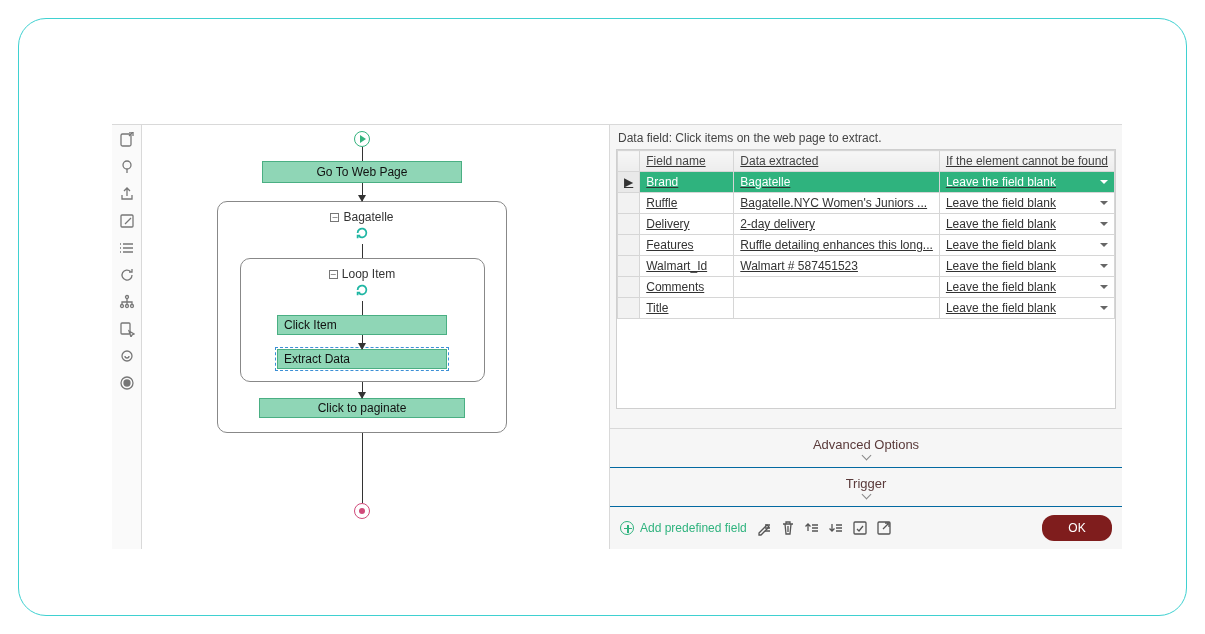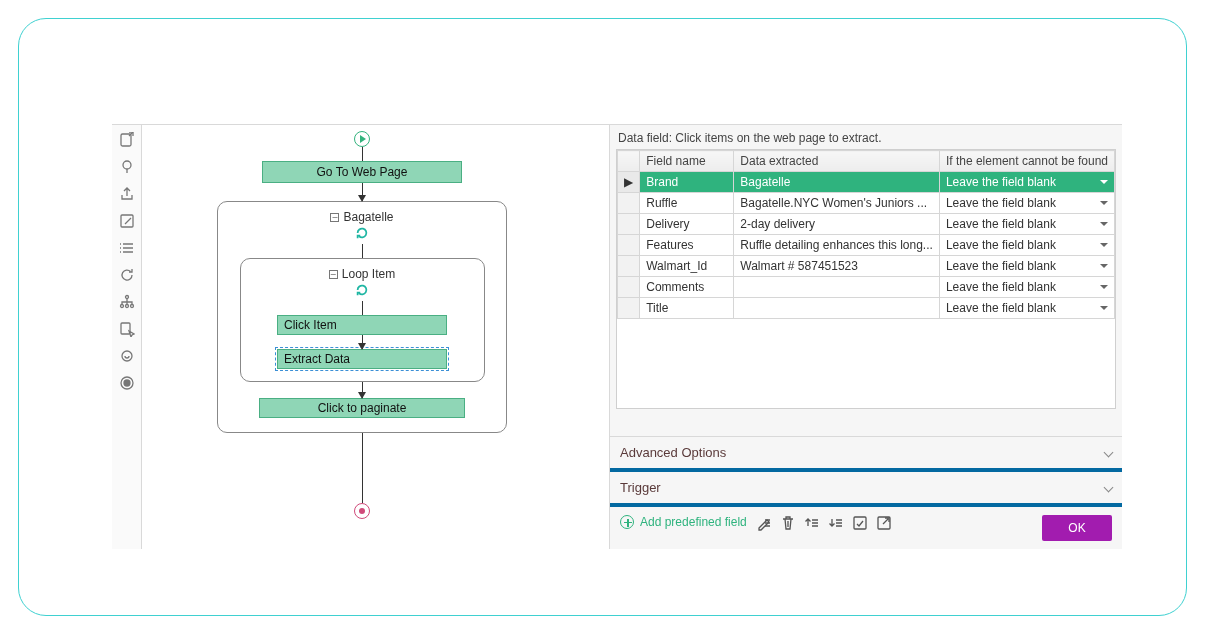--- a/index.html
+++ b/index.html
@@ -173,20 +173,21 @@
     margin: 0 6px;
     background:#fff;
     border:1px solid #cfcfcf;
     height: 260px;
     overflow:hidden;
   }
   table.fields {
     width:100%;
     border-collapse: collapse;
     font-size:12px;
+    text-decoration:underline;
   }
   table.fields th, table.fields td {
     border: 1px solid #d6d6d6;
     padding: 3px 6px;
     text-align:left;
     white-space: nowrap;
     overflow:hidden;
     text-overflow: ellipsis;
   }
   table.fields th {
@@ -201,35 +202,36 @@
   .dd-caret {
     float:right;
     border-top:4px solid #666;
     border-left:4px solid transparent;
     border-right:4px solid transparent;
     margin-top:5px;
   }
   tr.selected .dd-caret { border-top-color:#fff; }
   .accordion {
     border-top:1px solid #d9d9d9;
-    border-bottom:4px solid #0369a1;
+    border-bottom:1px solid #0369a1;
     padding: 8px 10px;
     background:#f6f6f6;
     color:#5a3a3a;
     display:flex; justify-content:space-between; align-items:center;
     font-size:13px;
+    flex-direction:column;
   }
   .accordion .chev {
     border-right:1.5px solid #888; border-bottom:1.5px solid #888;
     width:7px;height:7px; transform:rotate(45deg);
   }
   .bottom-bar {
     padding: 8px 10px;
     display:flex;
-    align-items:flex-start;
+    align-items:center;
     gap:9px;
     background:#f6f6f6;
   }
   .add-link {
     color:#2fb37e;
     display:flex; align-items:center; gap:6px;
     font-size:12px;
   }
   .add-link .plus {
     width:14px;height:14px;border:1.5px solid #2fb37e;border-radius:50%;
@@ -237,24 +239,24 @@
   }
   .add-link .plus::before,.add-link .plus::after{
     content:"";position:absolute;background:#2fb37e;
   }
   .add-link .plus::before{left:3px;top:5.5px;width:8px;height:1.5px;}
   .add-link .plus::after{left:6.25px;top:2.5px;width:1.5px;height:8px;}
   .tool-icons { display:flex; gap:8px; color:#555; }
   .tool-icons span { width:16px; height:16px; display:flex;align-items:center;justify-content:center;}
   .ok-btn {
     margin-left:auto;
-    background:#a21caf;
+    background:#7f1d1d;
     color:#fff;
     border:none;
-    border-radius:2px;
+    border-radius:12px;
     width:70px;height:26px;
     font-size:12px;
   }
   
   svg { stroke: currentColor; fill:none; stroke-width:1.3; }
 </style>
 </head>
 <body>
 
 <div class="outer-frame">

